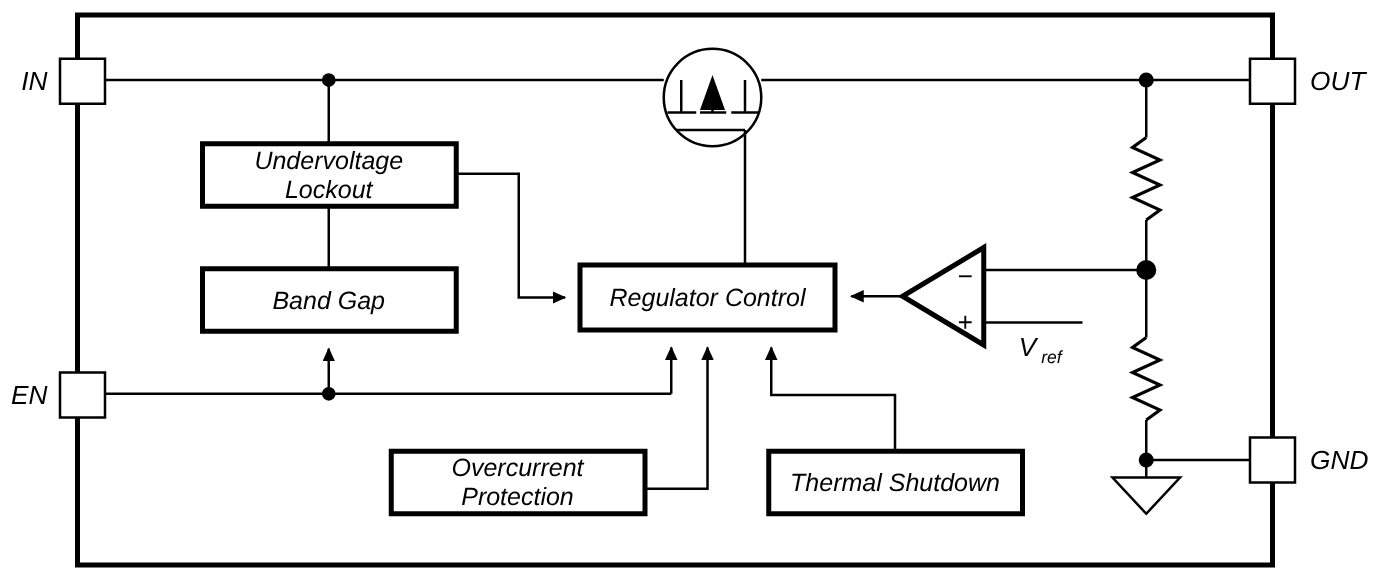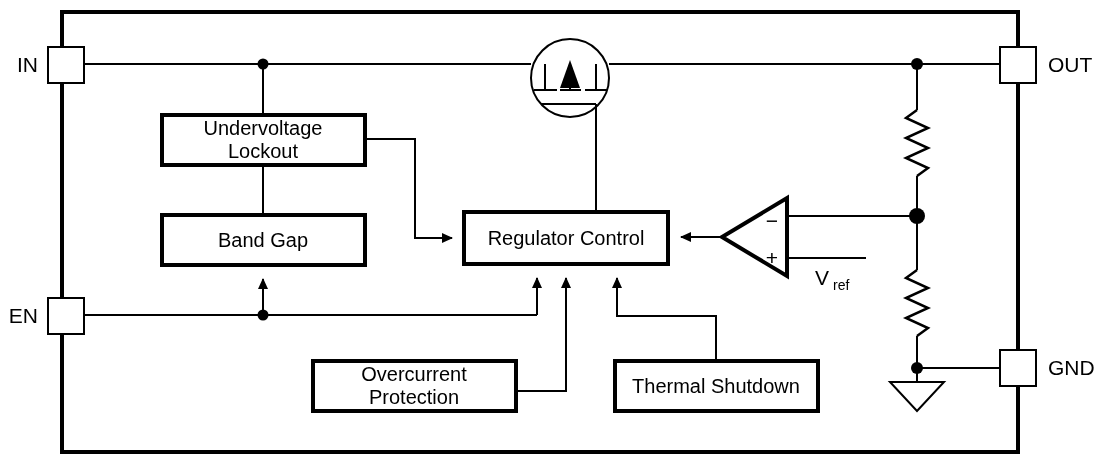--- a/index.html
+++ b/index.html
@@ -1,18 +1,18 @@
 <!DOCTYPE html>
 <html><head>
 <meta charset="utf-8">
 <style>
   html,body{margin:0;padding:0;background:#ffffff;}
   body{width:1100px;height:463px;overflow:hidden;
        font-family:"Liberation Sans","DejaVu Sans",sans-serif;}
-  #root{position:relative;width:1100px;height:462px;}
+  #root{position:relative;width:1100px;height:462px;font-style:italic;}
   svg{display:block;}
   .pinlabel{font-size:21px;fill:#000;}
   .blocklabel{font-size:20px;fill:#000;}
   .oplabel{font-size:21px;fill:#000;}
   .vref{font-size:21px;fill:#000;}
   .vrefsub{font-size:14px;fill:#000;}
 </style>
 </head>
 <body>
 

